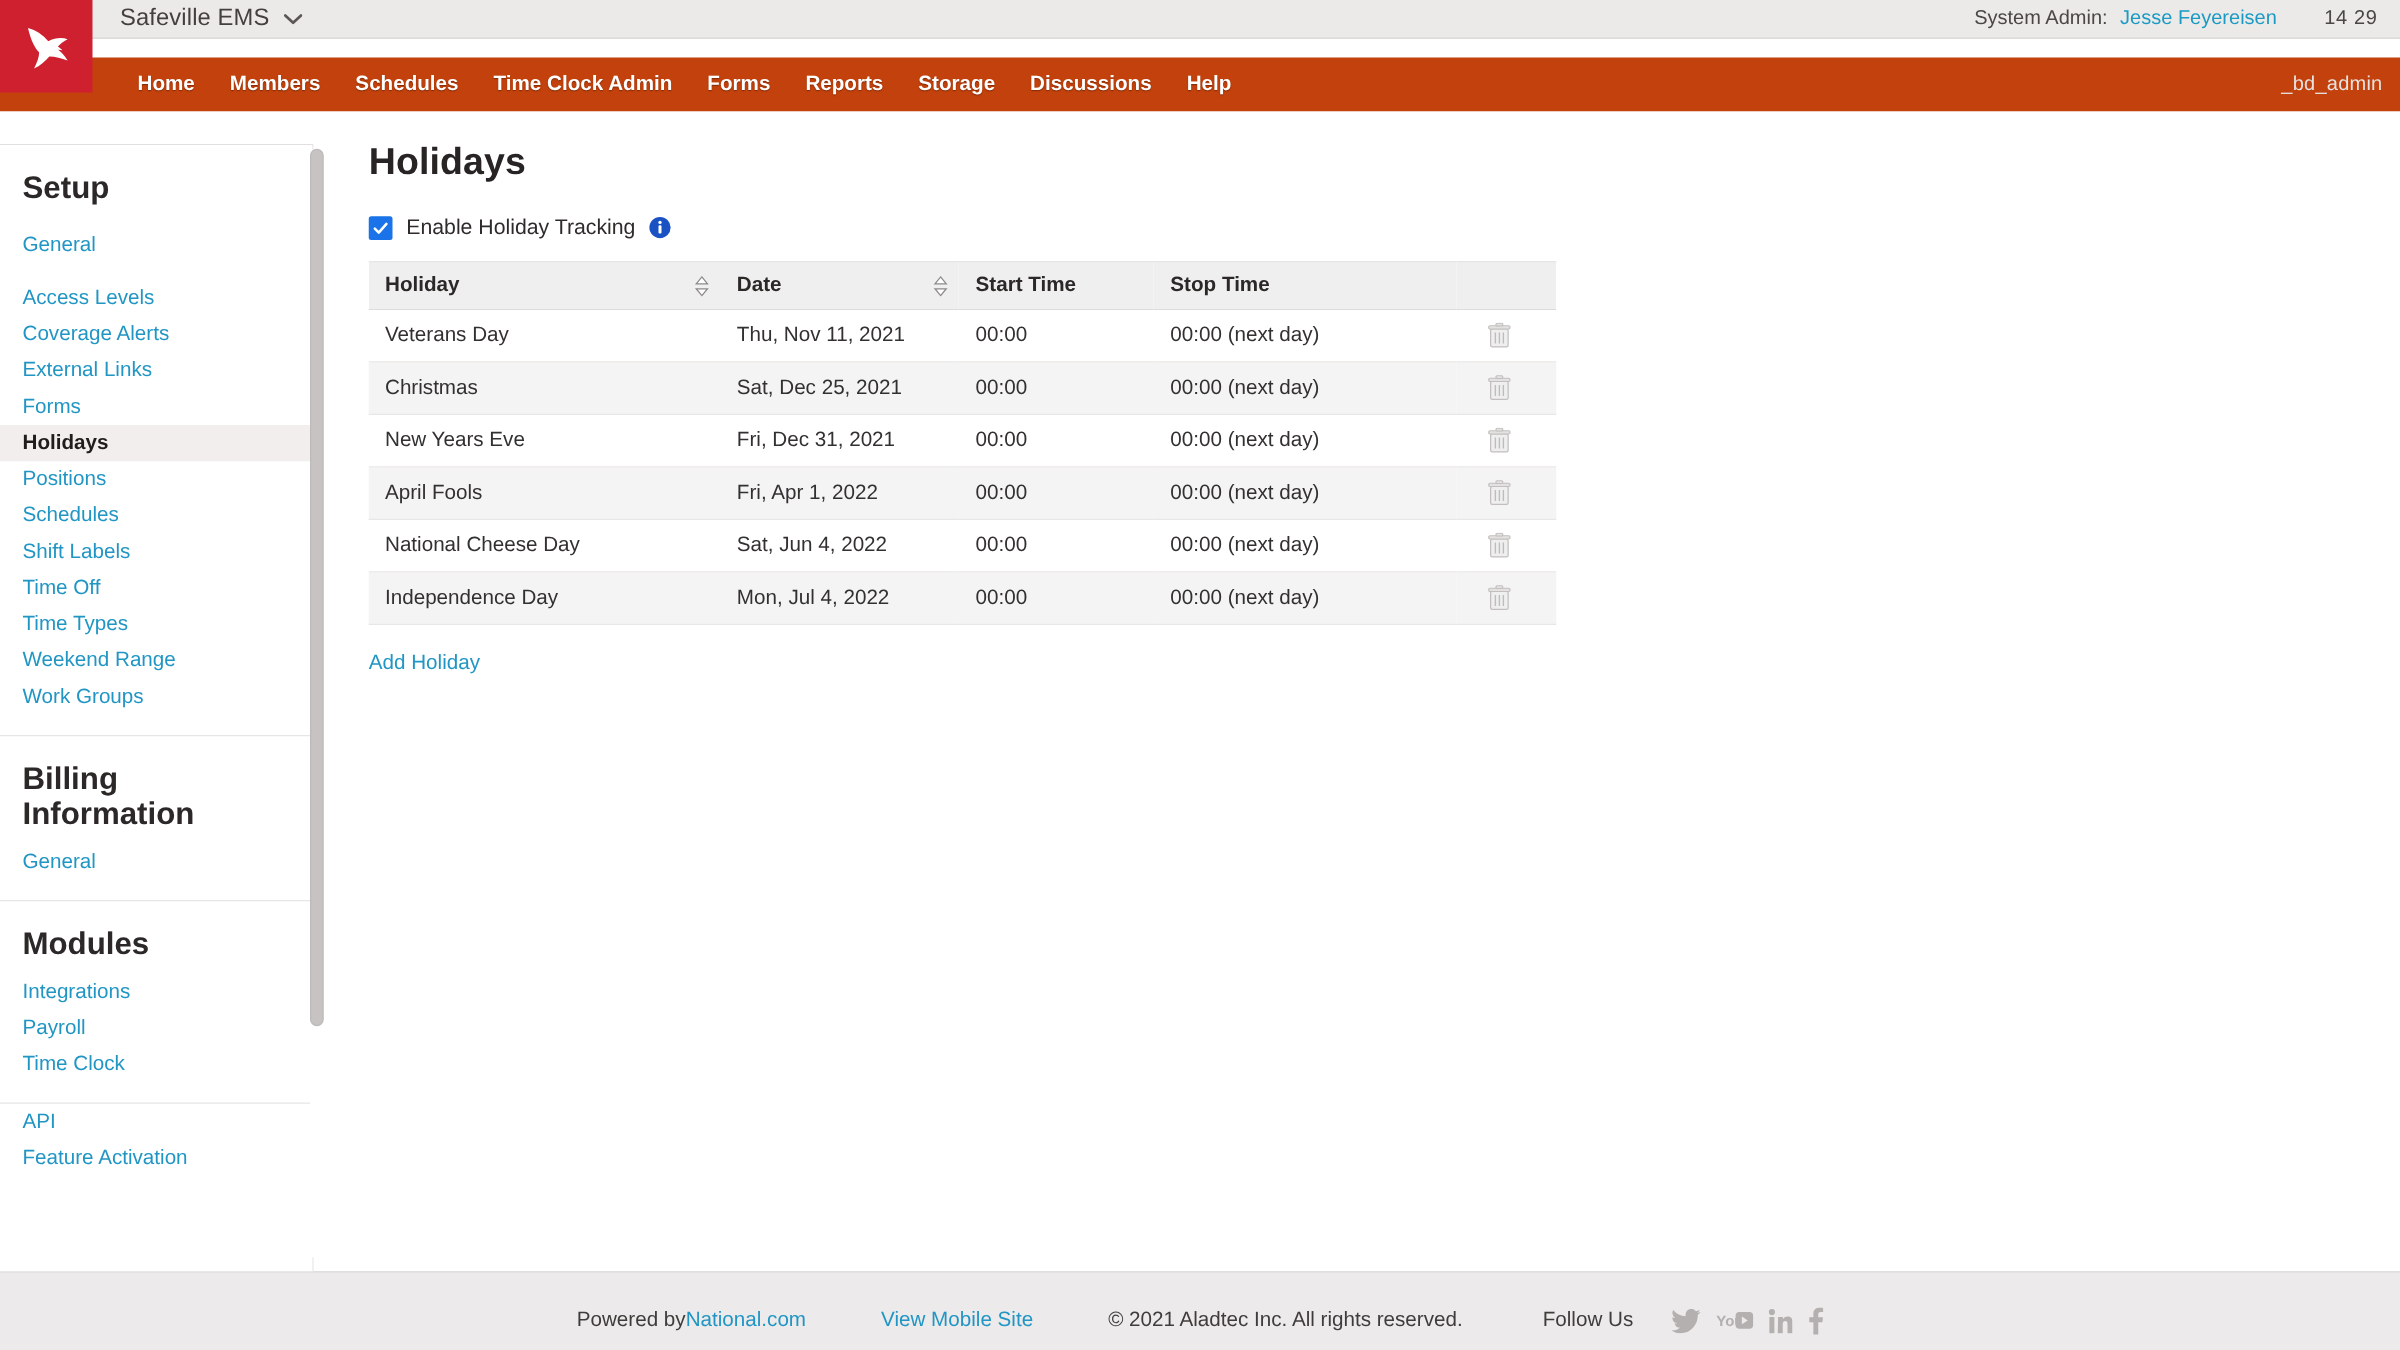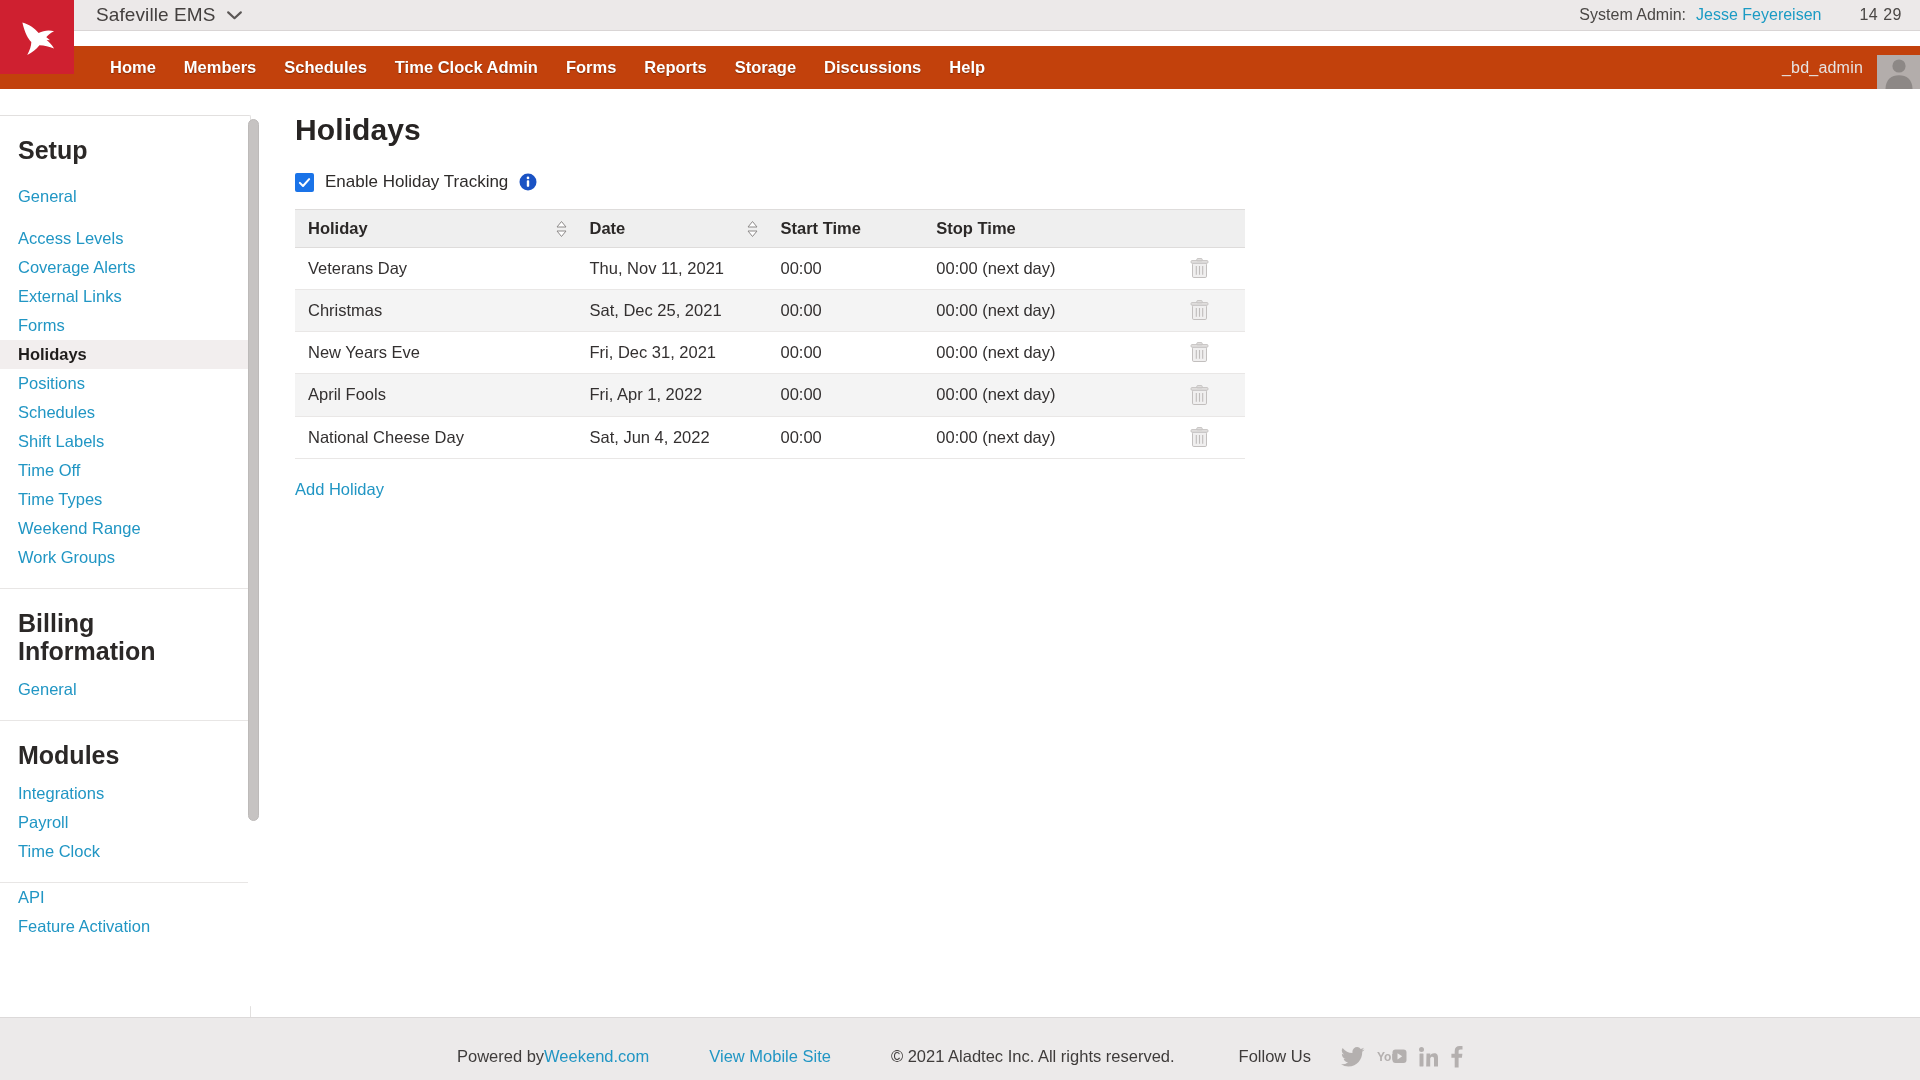--- a/index.html
+++ b/index.html
@@ -71,21 +71,21 @@
     font-weight: bold;
     padding: 0 14px;
     line-height: 43px;
     cursor: pointer;
     white-space: nowrap;
     text-shadow: 0 1px 1px rgba(0,0,0,0.35);
   }
 
   .nav-right {
     margin-left: auto;
-    display: flex; align-items: flex-end;
+    display: flex; align-items: center; flex-direction: column;
   }
   .nav-username {
     color: #e6e3e2;
     font-size: 16px;
     line-height: 43px;
     padding-right: 14px;
     letter-spacing: 0.2px;
   }
   .avatar-box {
     width: 43px;
@@ -513,33 +513,49 @@
               <svg viewBox="0 0 19 21" xmlns="http://www.w3.org/2000/svg">
                 <rect x="2.5" y="5" width="14" height="14.5" rx="1.3" fill="#f0efef" stroke="#c2bfbe" stroke-width="1"></rect>
                 <rect x="1" y="2.6" width="17" height="2.6" rx="1" fill="#e4e2e1" stroke="#c2bfbe" stroke-width="0.9"></rect>
                 <rect x="6.8" y="0.6" width="5.4" height="2.2" rx="0.8" fill="#e4e2e1" stroke="#c2bfbe" stroke-width="0.9"></rect>
                 <path d="M6.3 8 V16.8 M9.5 8 V16.8 M12.7 8 V16.8" stroke="#bfbcbb" stroke-width="1.1"></path>
               </svg>
             </span>
           </td>
         </tr>
 
+        <tr>
+          <td class="col-holiday">Independence Day</td>
+          <td class="col-date">Mon, Jul 4, 2022</td>
+          <td class="col-start">00:00</td>
+          <td class="col-stop">00:00 (next day)</td>
+          <td class="col-del">
+            <span class="trash-btn">
+              <svg viewBox="0 0 19 21" xmlns="http://www.w3.org/2000/svg">
+                <rect x="2.5" y="5" width="14" height="14.5" rx="1.3" fill="#f0efef" stroke="#c2bfbe" stroke-width="1"></rect>
+                <rect x="1" y="2.6" width="17" height="2.6" rx="1" fill="#e4e2e1" stroke="#c2bfbe" stroke-width="0.9"></rect>
+                <rect x="6.8" y="0.6" width="5.4" height="2.2" rx="0.8" fill="#e4e2e1" stroke="#c2bfbe" stroke-width="0.9"></rect>
+                <path d="M6.3 8 V16.8 M9.5 8 V16.8 M12.7 8 V16.8" stroke="#bfbcbb" stroke-width="1.1"></path>
+              </svg>
+            </span>
+          </td>
+        </tr>
 
       </tbody>
     </table>
 
     <div class="add-link">Add Holiday</div>
 
   </div>
 </div>
 
 <div class="footer">
   <div class="f-item f-powered">
     <span>Powered by </span>
-    <a>Weekend.com</a>
+    <a>National.com</a>
   </div>
   <div class="f-item f-mobile">View Mobile Site</div>
   <div class="f-item f-copy">© 2021 Aladtec Inc. All rights reserved.</div>
   <div class="f-item f-follow">Follow Us</div>
   <div class="social">
     <span>
       <svg width="24" height="20" viewBox="0 0 24 20" xmlns="http://www.w3.org/2000/svg">
         <path d="M23.5 2.6c-.9.4-1.8.6-2.8.8a4.8 4.8 0 0 0 2.1-2.7c-.9.6-2 1-3.1 1.2A4.85 4.85 0 0 0 16.2 0a4.85 4.85 0 0 0-4.8 4.9c0 .4 0 .8.1 1.1A13.7 13.7 0 0 1 1.6.9 4.9 4.9 0 0 0 3.1 7.4c-.8 0-1.5-.2-2.2-.6v.06a4.87 4.87 0 0 0 3.9 4.8c-.4.1-.8.2-1.3.2-.3 0-.6 0-.9-.1a4.86 4.86 0 0 0 4.5 3.4A9.75 9.75 0 0 1 0 17.3 13.72 13.72 0 0 0 7.4 19.5c8.9 0 13.8-7.5 13.8-14v-.64c.95-.7 1.77-1.56 2.3-2.26z"></path>
       </svg>
     </span>

